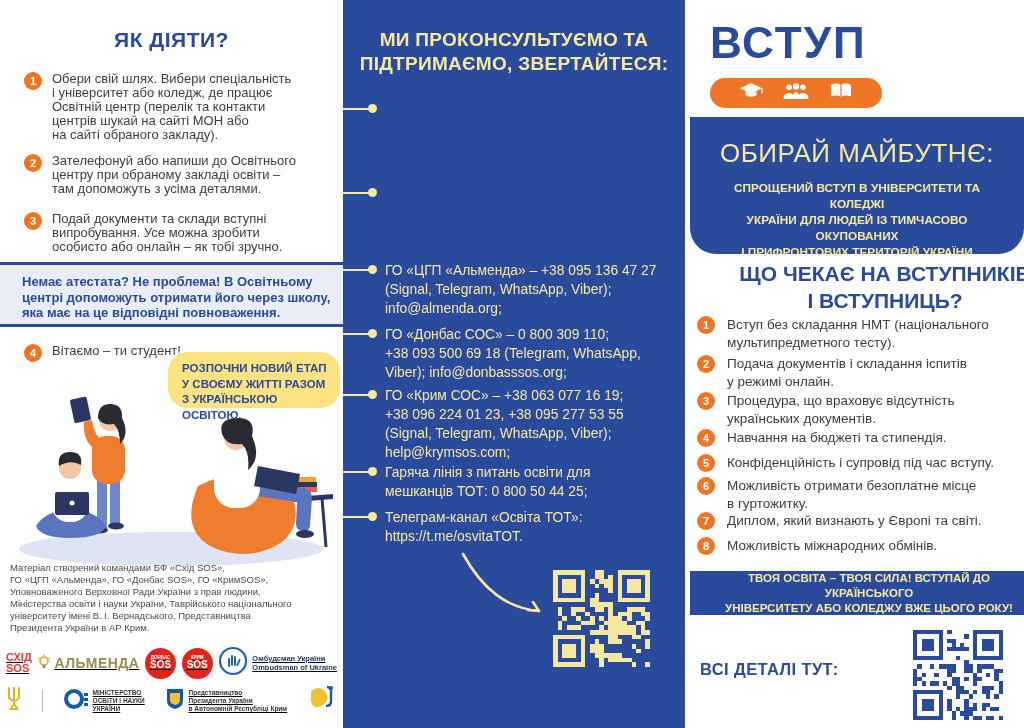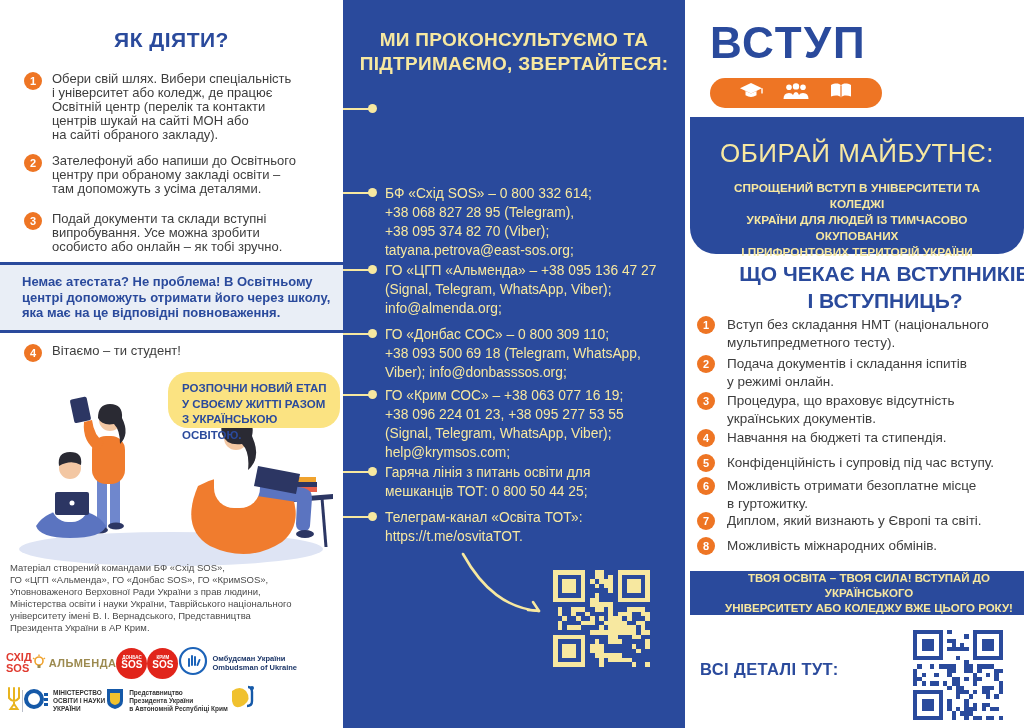--- a/index.html
+++ b/index.html
@@ -14,33 +14,33 @@
   
   .left-title{position:absolute;top:28px;left:0;width:343px;margin:0;text-align:center;
               font-size:21px;font-weight:bold;color:#2a4a9c;letter-spacing:.5px;}
   .step{position:absolute;left:0;width:343px;}
   .stepnum{position:absolute;left:24px;top:0;width:18px;height:18px;border-radius:50%;
            background:#ee7524;color:#fff;font-size:11px;font-weight:bold;
            display:flex;align-items:center;justify-content:center;}
   .steptxt{margin:0 0 0 52px;width:284px;font-size:13px;line-height:14px;color:#3d3d3d;}
   .notice{position:absolute;left:0;top:262px;width:343px;box-sizing:border-box;
           background:#e9eef6;border-top:3px solid #2a4a9c;border-bottom:3px solid #2a4a9c;
-          padding:9px 8px 9px 22px;}
+          padding:9px 8px 3px 22px;}
   .notice p{margin:0;font-size:13px;line-height:15.5px;font-weight:bold;color:#2a4a9c;}
   .illus{position:absolute;left:8px;top:368px;width:325px;height:202px;}
-  .hibox{position:absolute;left:168px;top:372px;width:172px;height:56px;box-sizing:border-box;
+  .hibox{position:absolute;left:168px;top:352px;width:172px;height:56px;box-sizing:border-box;
          background:#fbe382;border-radius:20px;padding:9px 8px 8px 14px;}
   .hibox p{margin:0;font-size:11.5px;line-height:15.5px;font-weight:bold;color:#2a4a9c;}
   .credits{position:absolute;left:10px;top:562px;width:323px;margin:0;
            font-size:9.5px;line-height:12px;color:#4a4a4a;}
-  .logorow{position:absolute;left:6px;width:331px;display:flex;align-items:center;justify-content:flex-start;}
+  .logorow{position:absolute;left:6px;width:331px;display:flex;align-items:center;justify-content:space-between;text-decoration:underline;}
   .row1{top:644px;height:38px;}
   .row2{top:684px;height:34px;}
   .lg-skhid{font-size:11px;line-height:11px;font-weight:bold;color:#e03a2f;text-align:left;}
-  .lg-almenda{display:flex;align-items:center;gap:3px;font-size:11px;font-weight:bold;color:#9c8a4f;letter-spacing:.5px;}
+  .lg-almenda{display:flex;align-items:center;gap:3px;font-size:14px;font-weight:bold;color:#9c8a4f;letter-spacing:.5px;}
   .soscircle{width:31px;height:31px;border-radius:50%;background:#e1251b;color:#fff;
              display:flex;flex-direction:column;align-items:center;justify-content:center;line-height:1;}
   .soscircle .t{font-size:4.5px;font-weight:bold;}
   .soscircle .s{font-size:10px;font-weight:bold;}
   .lg-omb{display:flex;align-items:center;gap:4px;}
   .lg-omb .lbl{font-size:7.5px;line-height:9px;font-weight:bold;color:#1c3668;}
   .lg-mon,.lg-rep{display:flex;align-items:center;gap:4px;}
   .lg-mon .lbl,.lg-rep .lbl{font-size:6.5px;line-height:8px;font-weight:bold;color:#333;}
   .vline{width:1px;height:22px;background:#b9bec9;}
   
@@ -250,24 +250,20 @@
     <h2 class="mid-title pre">МИ ПРОКОНСУЛЬТУЄМО ТА
 ПІДТРИМАЄМО, ЗВЕРТАЙТЕСЯ:</h2>
 
     <div class="contact" style="top:100px">
       <span class="tickline"></span>
       <span class="tickdot"></span>
     </div>
     <div class="contact" style="top:184px">
       <span class="tickline"></span>
       <span class="tickdot"></span>
-      <p class="pre">БФ «Схід SOS» – 0 800 332 614;
-+38 068 827 28 95 (Telegram),
-+38 095 374 82 70 (Viber);
-tatyana.petrova@east-sos.org;</p>
     </div>
     <div class="contact" style="top:261px">
       <span class="tickline"></span>
       <span class="tickdot"></span>
       <p class="pre">ГО «ЦГП «Альменда» – +38 095 136 47 27
 (Signal, Telegram, WhatsApp, Viber);
 info@almenda.org;</p>
     </div>
     <div class="contact" style="top:325px">
       <span class="tickline"></span>

